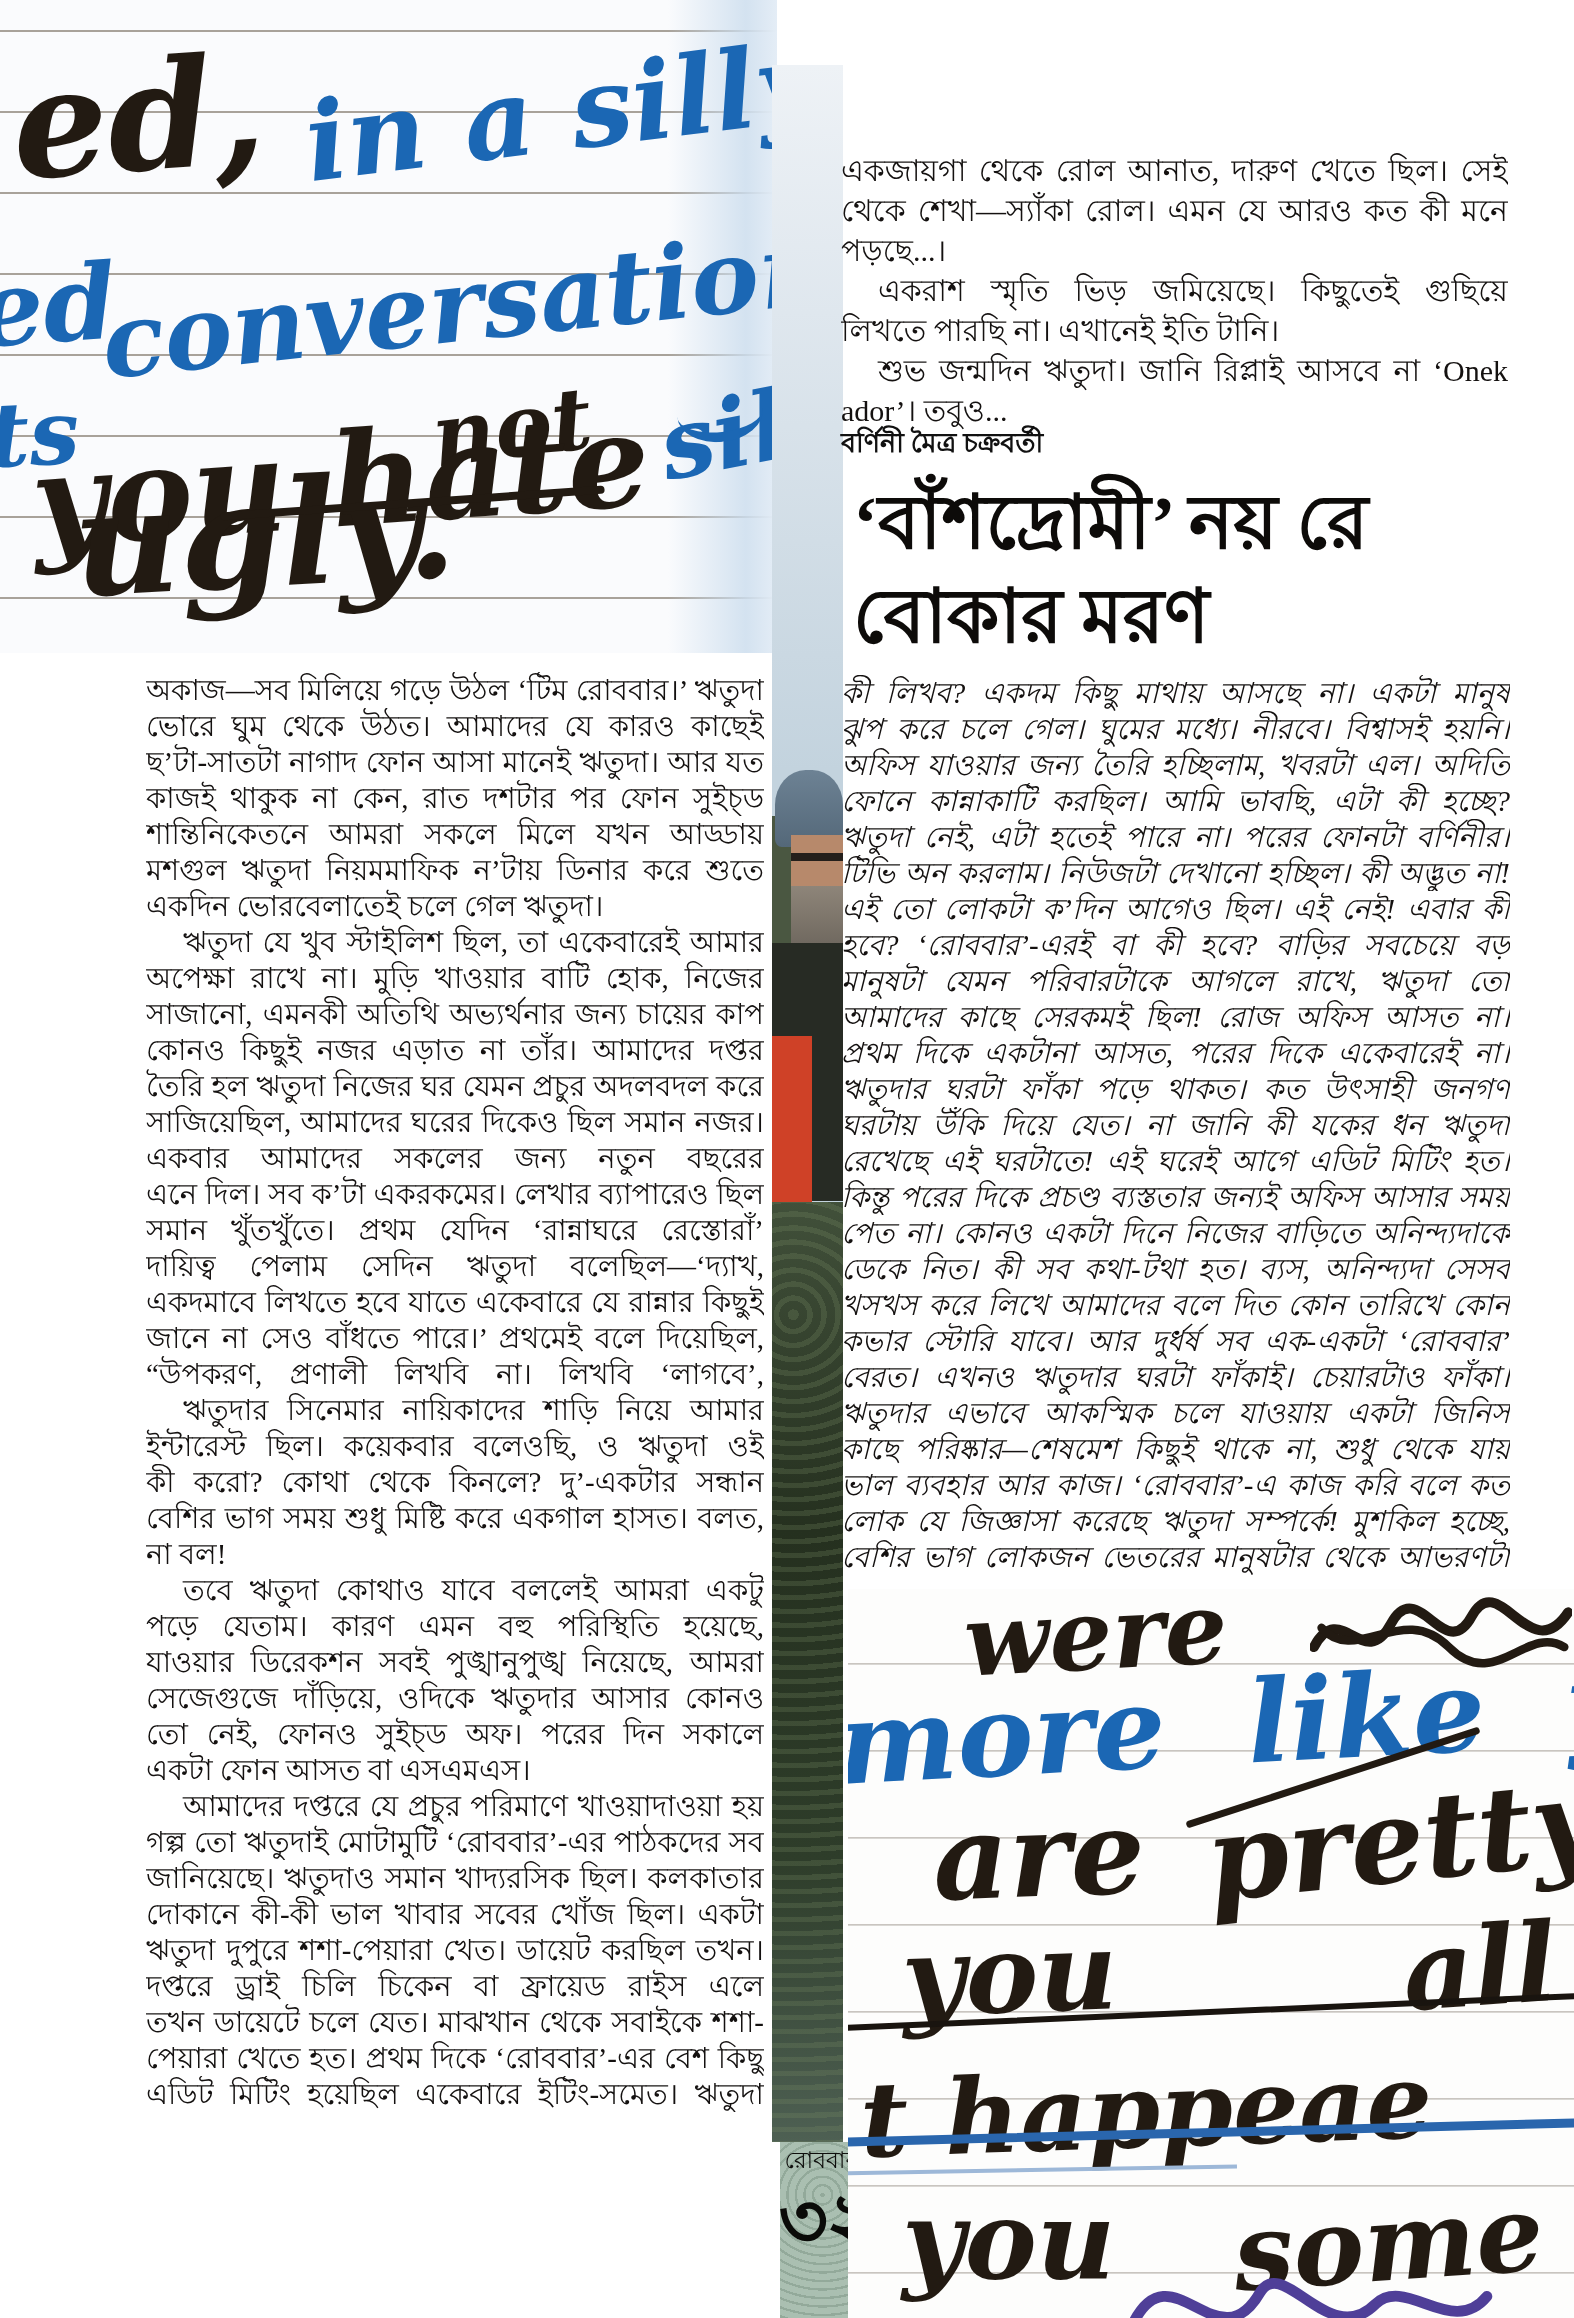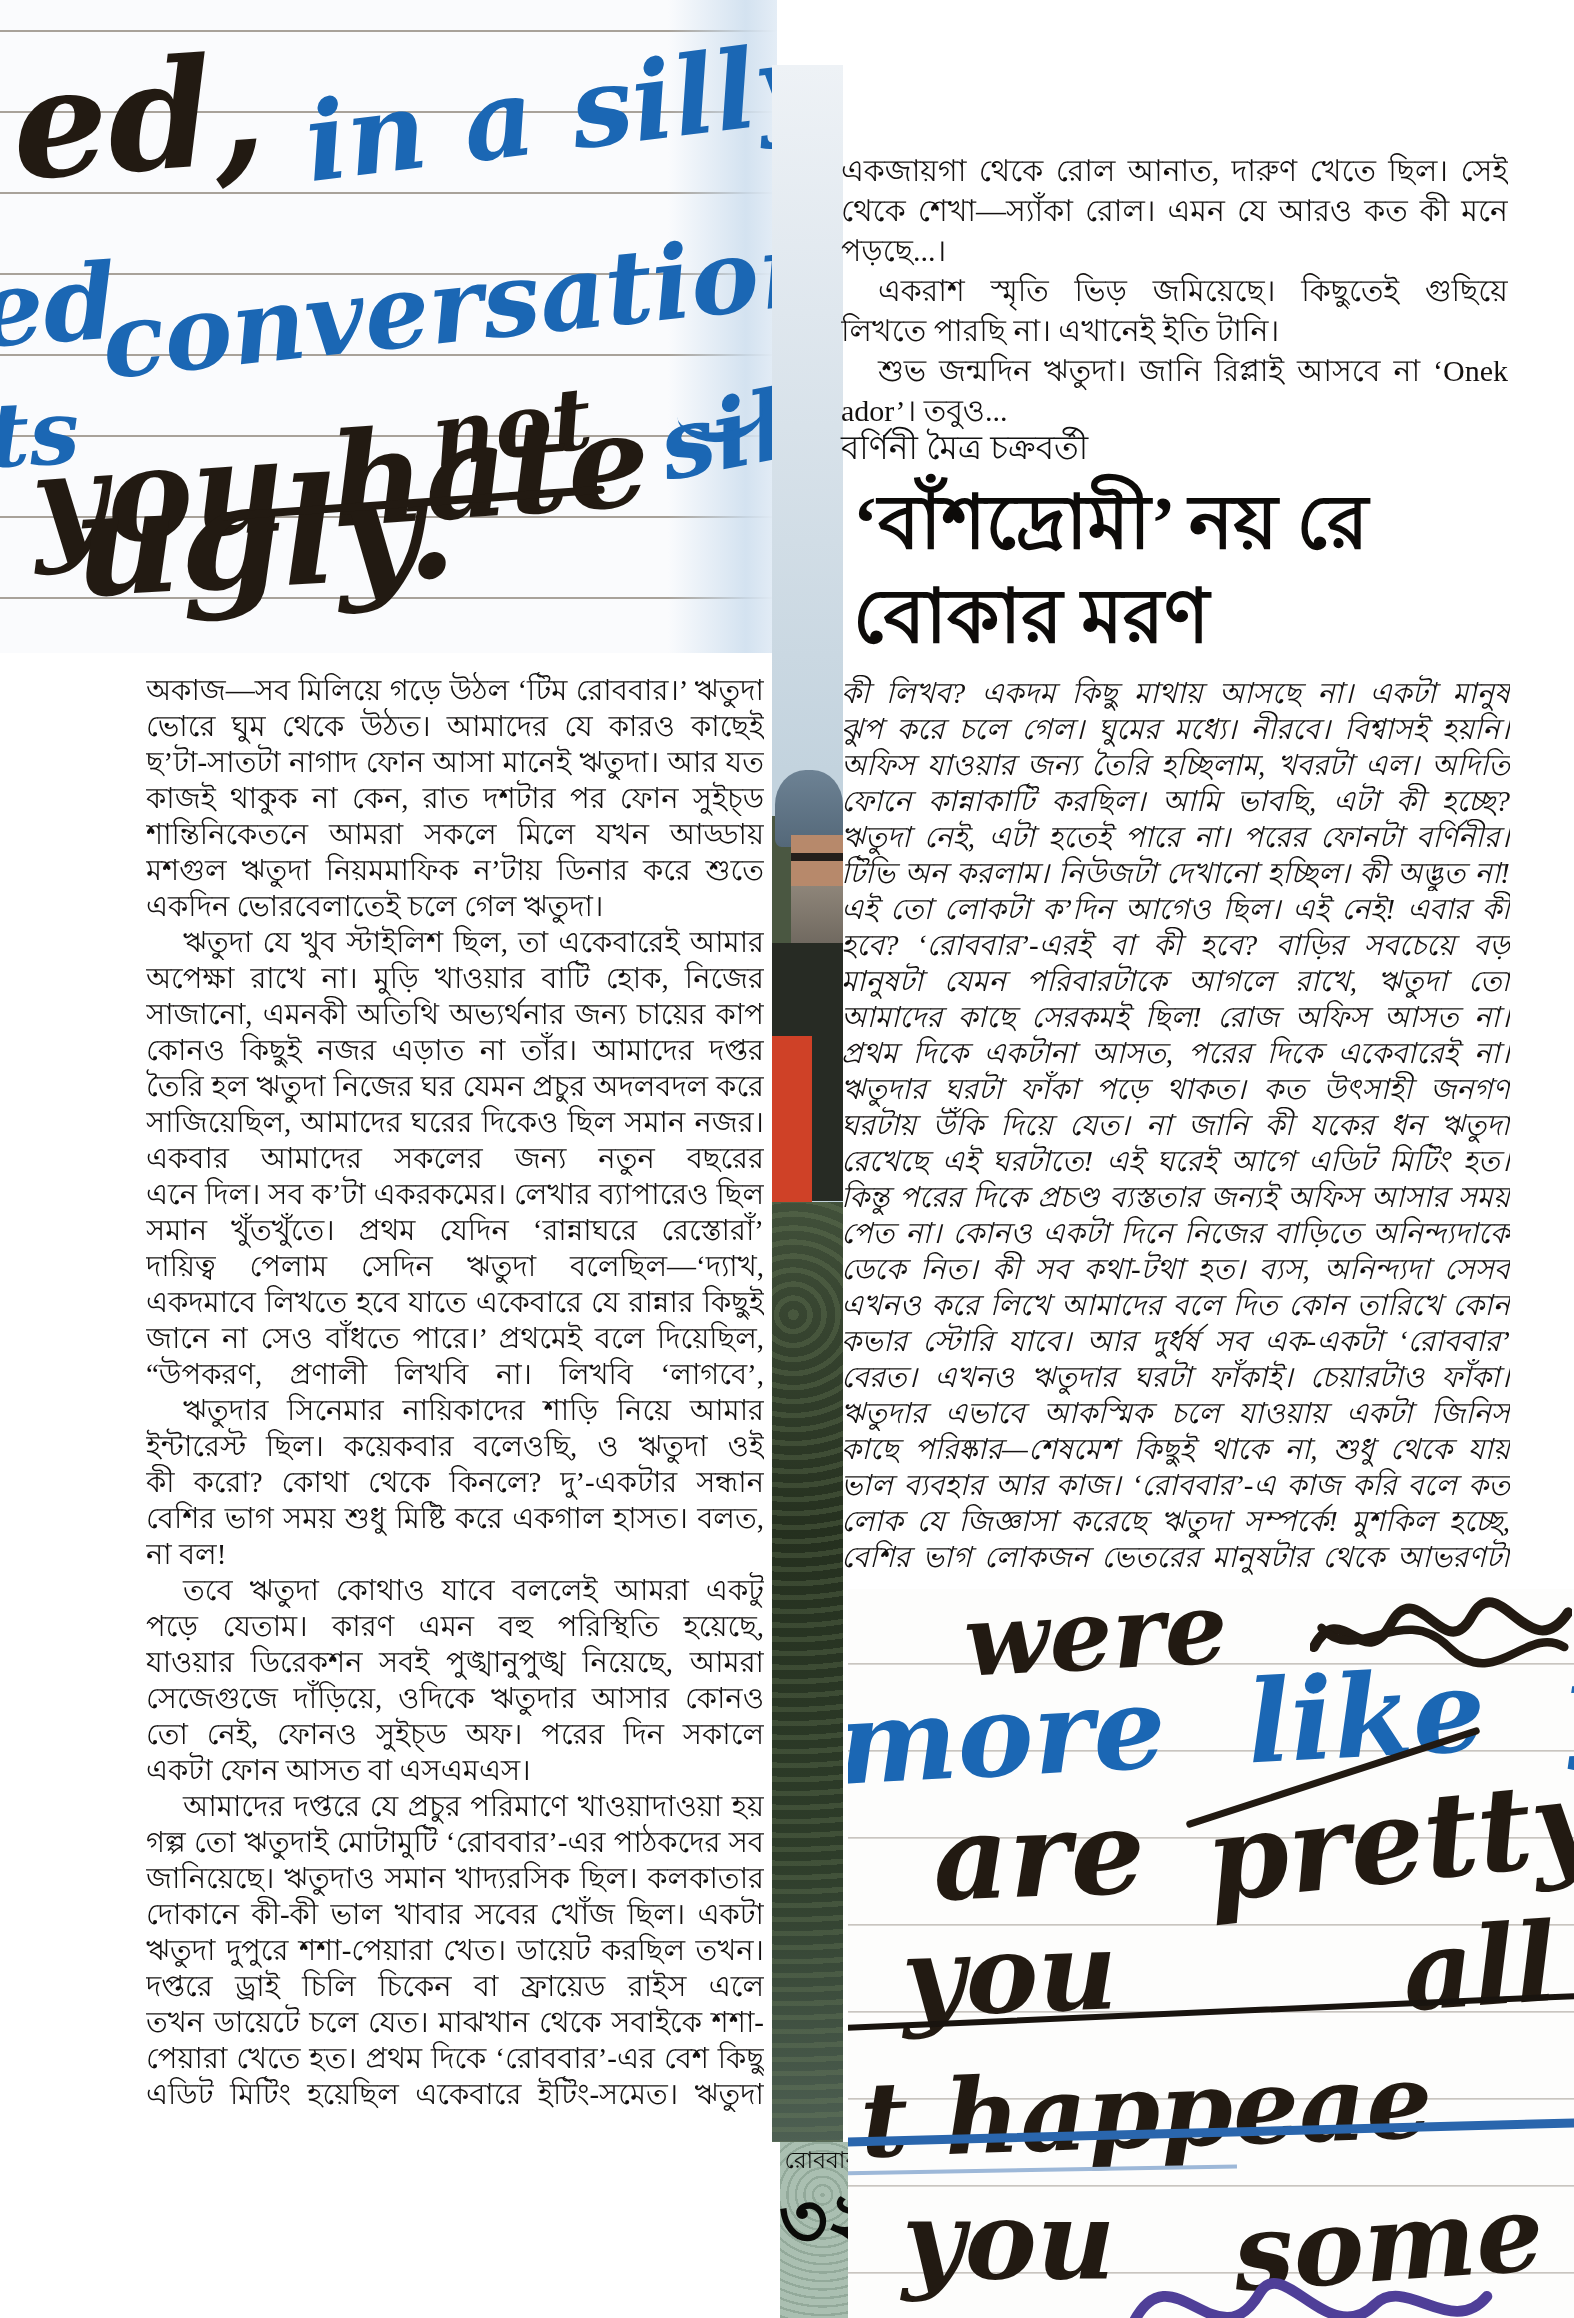--- a/index.html
+++ b/index.html
@@ -84,21 +84,21 @@
   .col .bl{text-align:justify;text-align-last:justify;white-space:normal;overflow:hidden;}
   .col .bl.flush{text-align-last:left;font-family:Liberation Serif, serif;}
   .col .bl.ind{padding-left:37px;}
   .left-col{left:146px;top:672px;width:618px;font-size:29px;}
   .left-col .bl{height:36px;line-height:36px;}
   .intro-col{left:841px;top:151px;width:667px;font-size:30px;}
   .intro-col .bl{height:40px;line-height:40px;}
   .right-body{left:841px;top:675px;width:669px;font-size:29px;}
   .right-body .bl{height:36px;line-height:36px;font-style:italic;}
 
-  .byline{position:absolute;left:841px;top:422px;font-size:33px;font-weight:normal;color:#111;}
+  .byline{position:absolute;left:841px;top:422px;font-size:27px;font-weight:bold;color:#111;}
   .headline{position:absolute;left:836px;top:459px;width:694px;margin:17px;
             font-size:75px;line-height:94px;font-weight:bold;color:#0d0b09;}
 </style>
 </head>
 <body>
 
 <div class="page">
 
   <section class="note note-top">
     <div id="topNoteWords">
@@ -202,21 +202,21 @@
       <div class="bl">হবে? ‘রোববার’-এরই বা কী হবে? বাড়ির সবচেয়ে বড়</div>
       <div class="bl">মানুষটা যেমন পরিবারটাকে আগলে রাখে, ঋতুদা তো</div>
       <div class="bl">আমাদের কাছে সেরকমই ছিল! রোজ অফিস আসত না।</div>
       <div class="bl">প্রথম দিকে একটানা আসত, পরের দিকে একেবারেই না।</div>
       <div class="bl">ঋতুদার ঘরটা ফাঁকা পড়ে থাকত। কত উৎসাহী জনগণ</div>
       <div class="bl">ঘরটায় উঁকি দিয়ে যেত। না জানি কী যকের ধন ঋতুদা</div>
       <div class="bl">রেখেছে এই ঘরটাতে! এই ঘরেই আগে এডিট মিটিং হত।</div>
       <div class="bl">কিন্তু পরের দিকে প্রচণ্ড ব্যস্ততার জন্যই অফিস আসার সময়</div>
       <div class="bl">পেত না। কোনও একটা দিনে নিজের বাড়িতে অনিন্দ্যদাকে</div>
       <div class="bl">ডেকে নিত। কী সব কথা-টথা হত। ব্যস, অনিন্দ্যদা সেসব</div>
-      <div class="bl">এখনও করে লিখে আমাদের বলে দিত কোন তারিখে কোন</div>
+      <div class="bl">খসখস করে লিখে আমাদের বলে দিত কোন তারিখে কোন</div>
       <div class="bl">কভার স্টোরি যাবে। আর দুর্ধর্ষ সব এক-একটা ‘রোববার’</div>
       <div class="bl">বেরত। এখনও ঋতুদার ঘরটা ফাঁকাই। চেয়ারটাও ফাঁকা।</div>
       <div class="bl">ঋতুদার এভাবে আকস্মিক চলে যাওয়ায় একটা জিনিস আমার</div>
       <div class="bl">কাছে পরিষ্কার—শেষমেশ কিছুই থাকে না, শুধু থেকে যায়</div>
       <div class="bl">ভাল ব্যবহার আর কাজ। ‘রোববার’-এ কাজ করি বলে কত</div>
       <div class="bl">লোক যে জিজ্ঞাসা করেছে ঋতুদা সম্পর্কে! মুশকিল হচ্ছে,</div>
       <div class="bl">বেশির ভাগ লোকজন ভেতরের মানুষটার থেকে আভরণটা</div>
     </section>
 
   <section class="note note-bottom">

